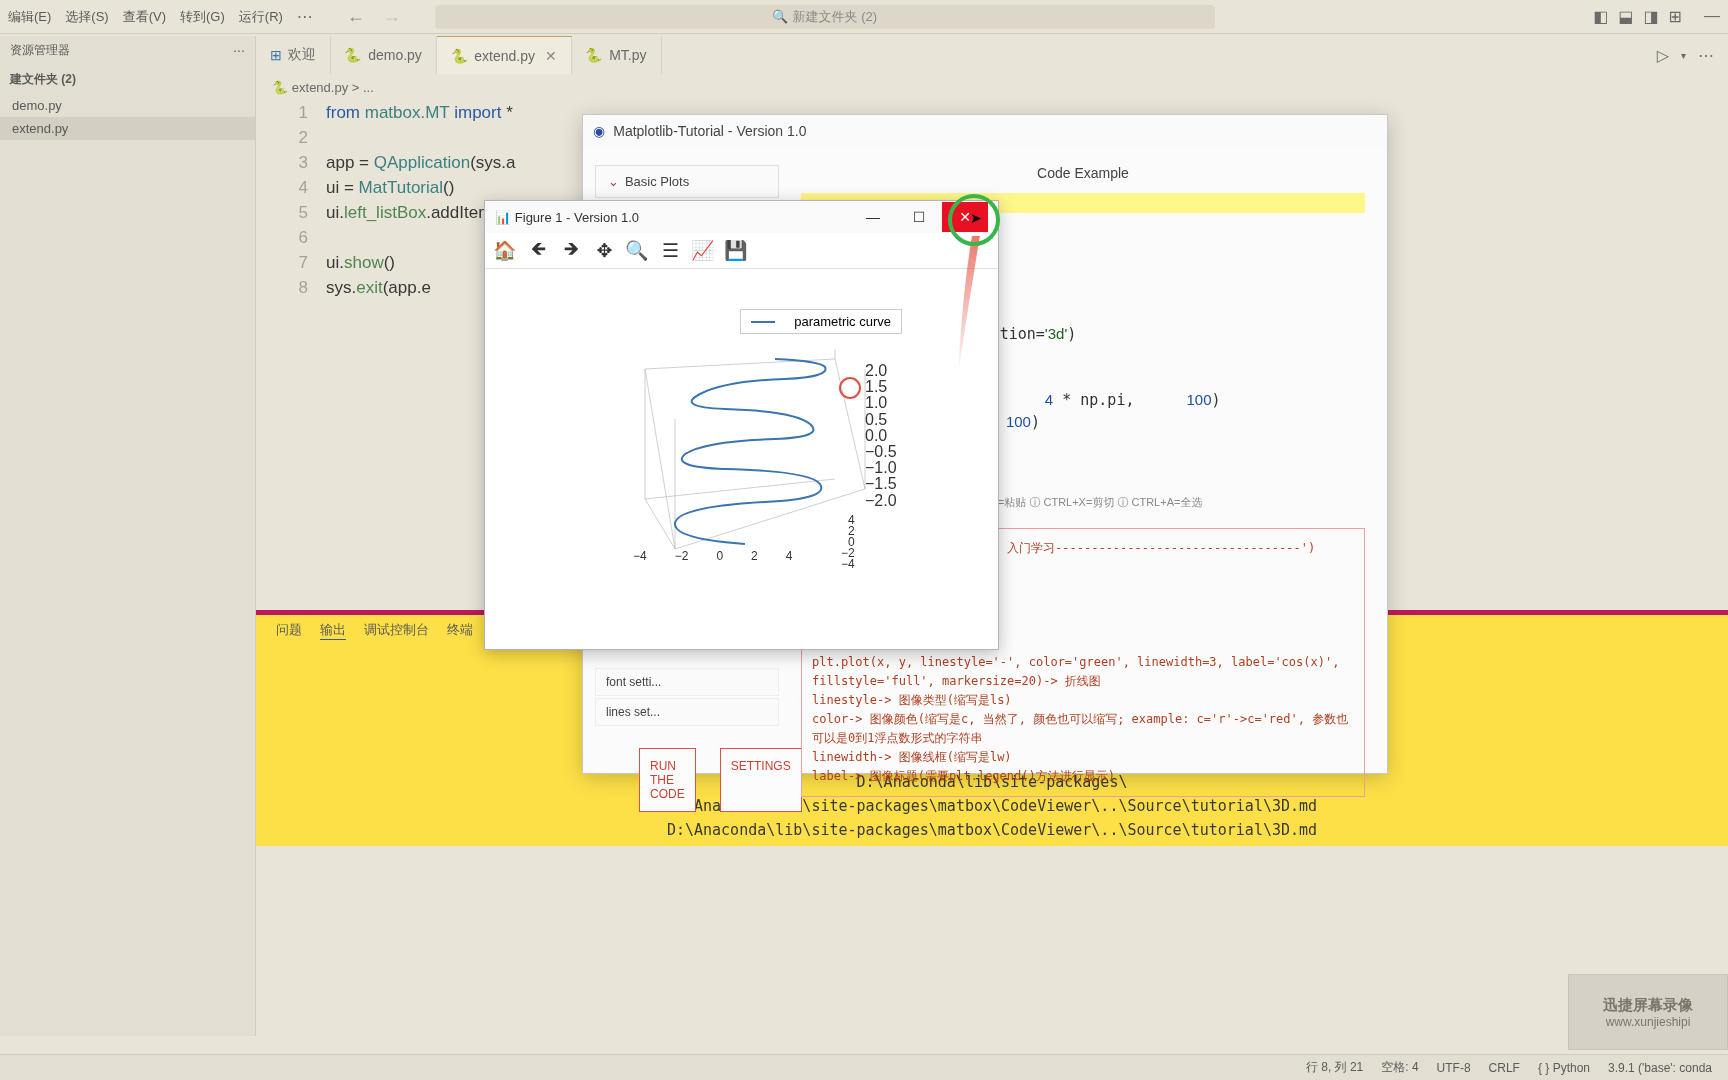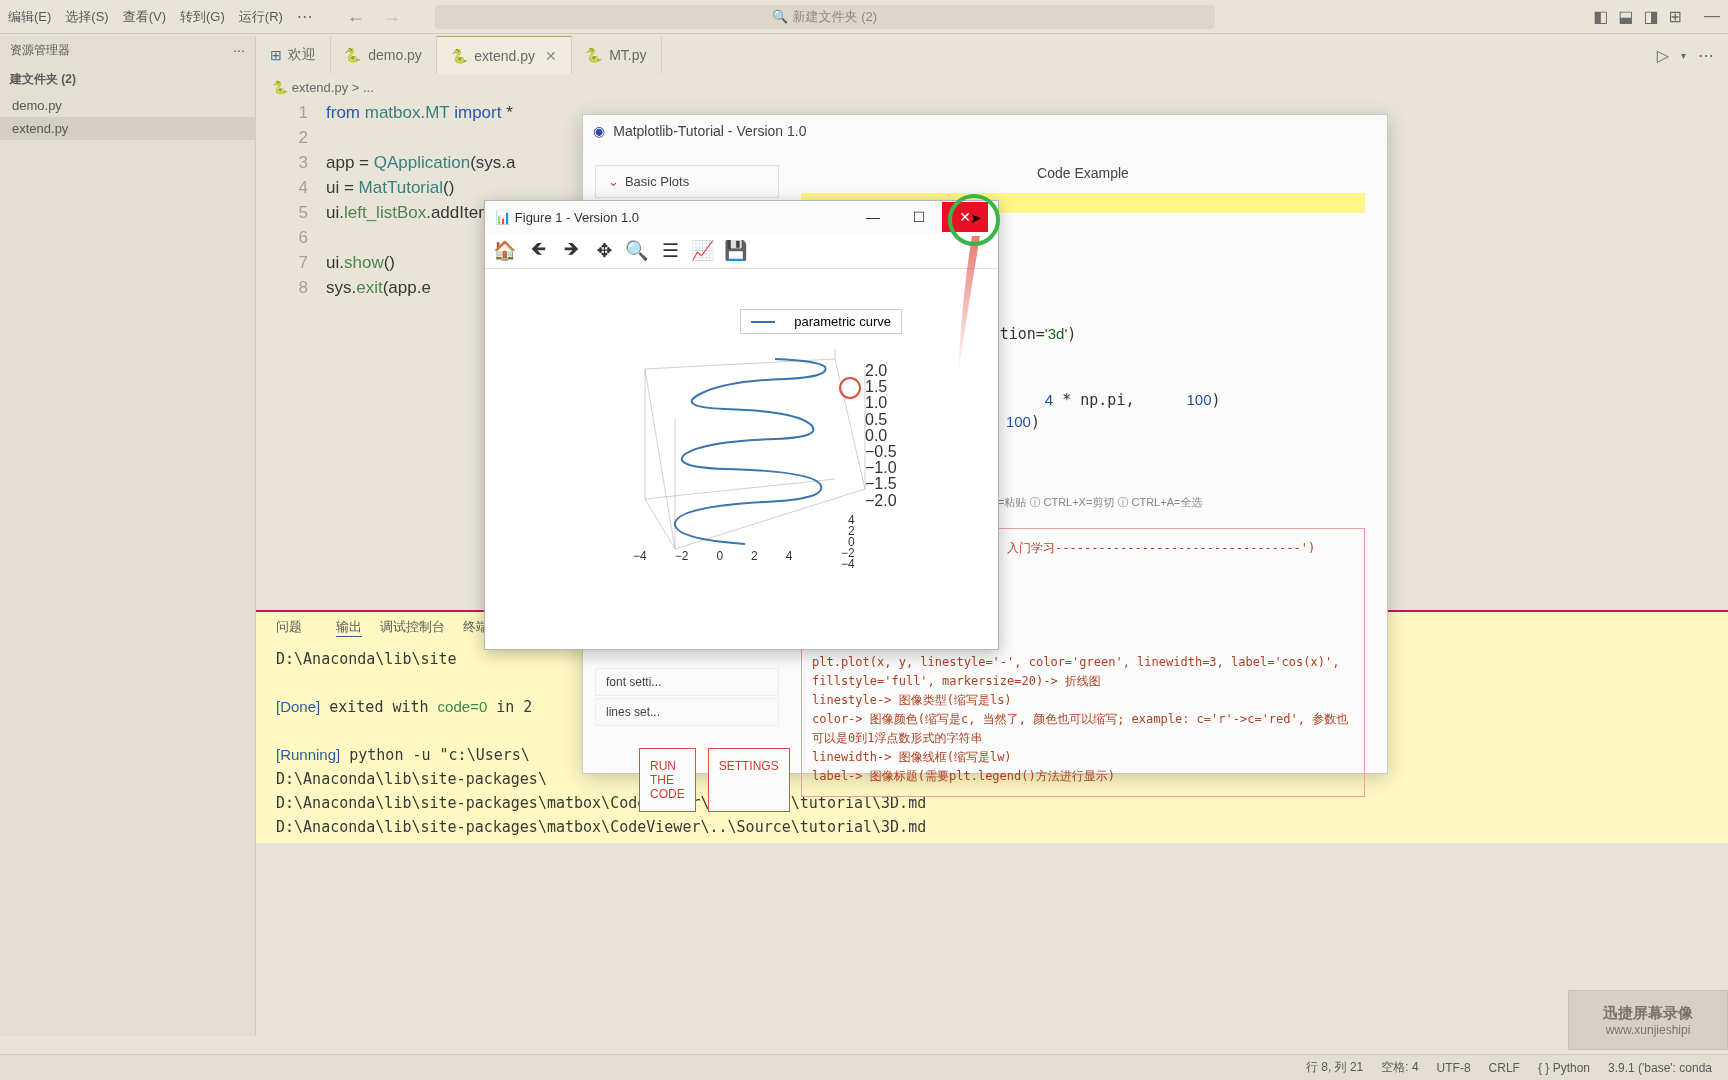--- a/index.html
+++ b/index.html
@@ -35,42 +35,42 @@
 
 
 .editor { position:absolute; top:100px; left:256px; width:730px; height:510px; font-family:Consolas,monospace; font-size:17px; line-height:25px; display:flex; }
 .gutter { width:70px; text-align:right; color:#a5a29a; padding-right:18px; }
 .code { white-space:pre; color:#383838; }
 .kw { color:#2a5aa8; }
 .fn { color:#508550; }
 .cls { color:#3a8080; }
 
 
-.bottom-panel { position:absolute; top:610px; left:256px; right:0; border-top:2px solid #be185d; background:#fef9c3; }
+.bottom-panel { position:absolute; top:610px; left:256px; right:0; border-top:5px solid #be185d; background:#fde047;text-align:center; }
 .panel-tabs { display:flex; gap:18px; padding:6px 20px; font-size:13px; color:#5a5a5a; }
 .panel-tabs .pt { cursor:pointer; }
-.panel-tabs .pt.active { border-bottom:1px solid #3a5a8a;margin-left:16px; }
+.panel-tabs .pt.active { border-bottom:1px solid #3a5a8a; }
 .output { padding:4px 20px; font-family:Consolas,monospace; font-size:15px; line-height:24px; color:#383838; }
 .out-blue { color:#2a5aa8; }
 .out-green { color:#3a8a4a; }
 
 
 .statusbar { position:absolute; bottom:0; left:0; right:0; height:26px; background:#e2ded2; border-top:1px solid #d0ccc0; display:flex; align-items:center; justify-content:flex-end; gap:18px; padding:0 16px; font-size:12px; color:#5a5a5a; }
 
 
 .mt-window { position:absolute; top:114px; left:582px; width:806px; height:660px; background:#fbfbfb; border:1px solid #c8c8c8; box-shadow:0 4px 20px rgba(0,0,0,.2); }
 .mt-title { height:32px; display:flex; align-items:center; padding:0 10px; font-size:14px; color:#444; background:#fafafa; gap:8px; }
 .mt-title .mt-icon { color:#2a4aa8; }
 .mt-body { display:flex; gap:12px; padding:18px 12px 12px; }
 .mt-left { width:184px; }
 .mt-section { padding:8px 12px; font-size:13px; color:#444; border:1px solid #e0e0e0; background:#fafafa; display:flex; align-items:center; gap:6px; }
 .mt-chev { color:#b04040; }
 .mt-list { margin-top:470px; }
 .mt-list-item { padding:6px 10px; font-size:12px; color:#444; margin:2px 0; background:#fafafa; border:1px solid #eee; }
-.mt-buttons { display:flex; gap:12px; margin-top:22px;padding-left:44px; }
+.mt-buttons { display:flex; gap:24px; margin-top:22px;padding-left:44px; }
 .mt-btn { padding:10px 10px; border:1px solid #e05040; color:#d04030; font-size:12px; background:#fcfcfc; cursor:pointer; }
 .mt-right { flex:1; padding:0 10px; }
 .mt-right-title { text-align:center; font-size:14px; color:#444; margin-bottom:12px; }
 .mt-code { font-family:Consolas,monospace; font-size:15px; line-height:22px; color:#333; }
 .mt-hl { background:#fff78a; display:block; height:20px; }
 .mt-kw { color:#c04030; }
 .mt-name { color:#206020; }
 .mt-num { color:#2050a0;margin-left:43px; }
 .mt-help { font-size:11px; color:#888; margin-top:18px; }
 .mt-warn { font-size:12px; color:#b04020; font-family:Consolas,monospace; line-height:19px; margin-top:18px; border:1px solid #e8a0a0; padding:10px; }
@@ -90,21 +90,21 @@
 .zticks { position:absolute; left:380px; top:94px; font-size:16px; color:#333; text-align:left; line-height:16.2px; }
 .xticks { position:absolute; left:148px; top:280px; font-size:12px; color:#333; display:flex; gap:28px; }
 .yticks { position:absolute; left:356px; top:246px; font-size:12px; color:#333; line-height:11px; text-align:right; }
 
 
 .click-ring { position:absolute; top:194px; left:948px; width:52px; height:52px; border:4px solid #3ab54a; border-radius:50%; z-index:20; }
 .click-trail { position:absolute; top:236px; left:954px; width:30px; height:180px; z-index:15; }
 .cursor-arrow { position:absolute; top:210px; left:970px; z-index:25; font-size:14px; color:#000; }
 
 
-.watermark { position:absolute; bottom:30px; right:0; width:160px; height:60px; background:rgba(210,206,196,.85); color:#7a766a; font-size:15px; display:flex; flex-direction:column; align-items:center; justify-content:center; border:1px solid #c8c4b8; }
+.watermark { position:absolute; bottom:30px; right:0; width:160px; height:76px; background:rgba(210,206,196,.85); color:#7a766a; font-size:15px; display:flex; flex-direction:column; align-items:center; justify-content:center; border:1px solid #c8c4b8; }
 </style>
 </head>
 <body>
 
 <div class="menubar">
   <span class="menu-item">编辑(E)</span>
   <span class="menu-item">选择(S)</span>
   <span class="menu-item">查看(V)</span>
   <span class="menu-item">转到(G)</span>
   <span class="menu-item">运行(R)</span>

